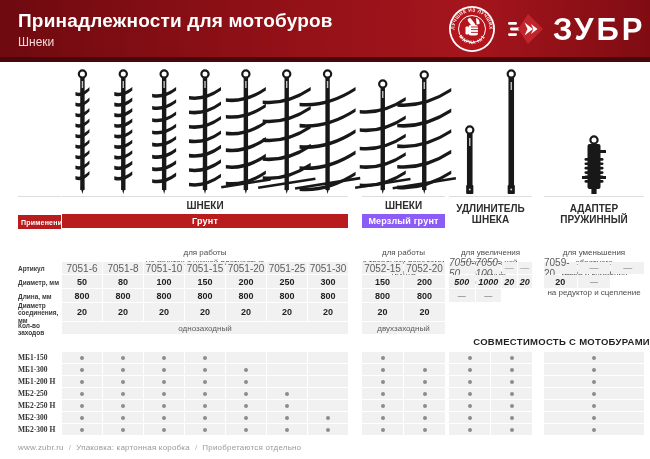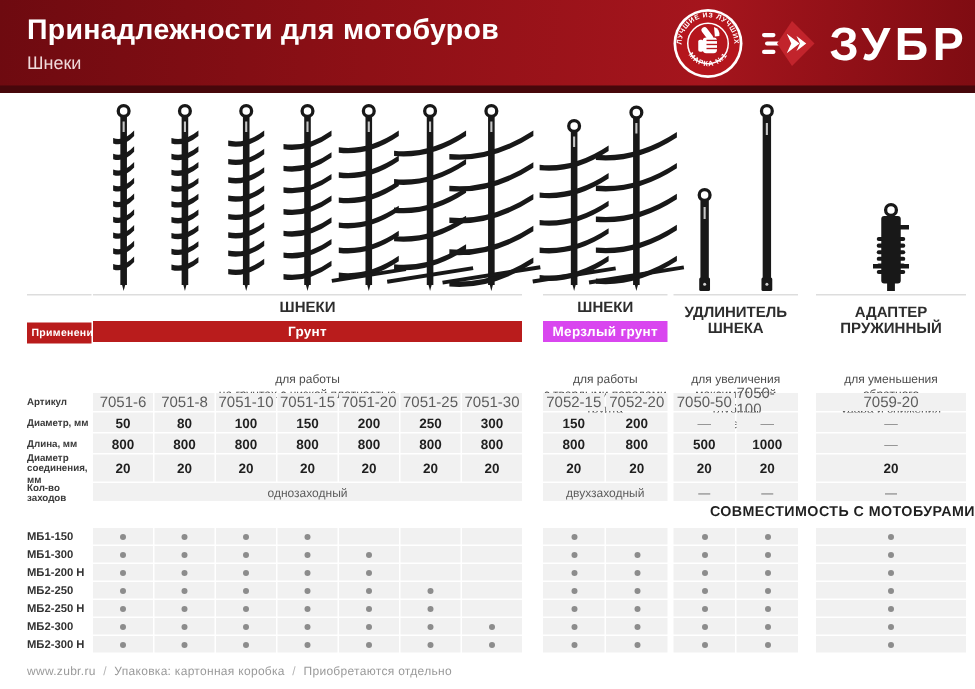--- a/index.html
+++ b/index.html
@@ -21,21 +21,21 @@
   
   #products{position:absolute;top:64px;left:0;width:650px;height:132px}
 
   
   .spec-area{position:absolute;top:196px;left:0;width:650px;height:140px}
   .group{position:absolute;top:0}
   .g-top{height:32px;border-top:1px solid #ddd;display:flex;flex-direction:column;justify-content:flex-end}
   .g-title{font-size:10px;font-weight:bold;color:#2d2d2d;text-align:center;line-height:11px;padding-bottom:3px}
   .g-band{height:14px;font-size:9px;font-weight:bold;color:#fff;display:flex;align-items:center;justify-content:center;letter-spacing:.2px}
   .band-maroon{background:#b91c1c}
-  .band-gray{background:#d946ef}
+  .band-gray{background:#8b5cf6}
   .g-desc{height:34px;text-align:center;font-size:8px;color:#4c4c4c;line-height:10px;padding-top:20px}
   .rows5{display:grid;grid-template-rows:12px 13px 13px 18px 12px;gap:1px}
   .g-grid{column-gap:1px}
   .cell{background:#f1f1f1;display:flex;align-items:center;justify-content:center;font-size:9px;color:#1f1f1f}
   .cell.art{color:#5c5c5c;font-size:10px;font-weight:normal}
   .cell.val{font-weight:bold}
   .cell.dash{font-weight:normal;color:#8a8a8a}
   .cell.starts{color:#5c5c5c;font-size:8px}
   .label-col{position:absolute;top:0;left:18px;width:43px;height:138px;border-top:1px solid #ddd}
   .label-band{position:absolute;top:18px;left:0;right:0;height:14px;justify-content:flex-start;padding-left:3px;font-size:7px}
@@ -321,52 +321,52 @@
           <div class="cell val">20</div>
           <div class="cell val">20</div>
           <div class="cell starts" style="grid-column: 1 / -1;">двухзаходный</div>
         </div>
       </div>
       <div class="group" style="left: 449px; width: 83px;">
         <div class="g-top">
           <div class="g-title">УДЛИНИТЕЛЬ<br>ШНЕКА</div>
         </div>
         <div class="g-desc">для увеличения<br>максимальной глубины<br>бурения</div>
-        <div class="g-grid rows5" style="display: grid; grid-template-columns: repeat(2, 1fr);">
+        <div class="g-grid rows5" style="display: grid; grid-template-columns: repeat(4, 1fr); font-style: italic;">
           <div class="cell art">7050-50</div>
           <div class="cell art">7050-100</div>
           <div class="cell val dash">—</div>
           <div class="cell val dash">—</div>
           <div class="cell val">500</div>
           <div class="cell val">1000</div>
           <div class="cell val">20</div>
           <div class="cell val">20</div>
           <div class="cell starts dash">—</div>
           <div class="cell starts dash">—</div>
         </div>
       </div>
       <div class="group" style="left: 544px; width: 100px;">
         <div class="g-top">
           <div class="g-title">АДАПТЕР<br>ПРУЖИННЫЙ</div>
         </div>
         <div class="g-desc">для уменьшения обратного<br>удара и снижения нагрузки<br>на редуктор и сцепление</div>
-        <div class="g-grid rows5" style="display: grid; grid-template-columns: repeat(1, 1fr);">
+        <div class="g-grid rows5" style="display: grid; grid-template-columns: repeat(3, 1fr);">
           <div class="cell art">7059-20</div>
           <div class="cell val dash">—</div>
           <div class="cell val dash">—</div>
           <div class="cell val">20</div>
           <div class="cell starts dash">—</div>
         </div>
       </div>
     </div>
 
   <div class="compat-area">
     <div class="compat-title">СОВМЕСТИМОСТЬ С МОТОБУРАМИ</div>
     <div id="compat-matrix">
-        <div class="m-col" style="left: 18px; width: 43px;">
+        <div class="m-col" style="left: 18px; width: 43px; font-family: Liberation Serif, serif;">
           <div class="mlabel">МБ1-150</div>
           <div class="mlabel">МБ1-300</div>
           <div class="mlabel">МБ1-200 Н</div>
           <div class="mlabel">МБ2-250</div>
           <div class="mlabel">МБ2-250 Н</div>
           <div class="mlabel">МБ2-300</div>
           <div class="mlabel">МБ2-300 Н</div>
         </div>
         <div class="m-col m-grid" style="left: 62px; width: 286px; grid-template-columns: repeat(7, 1fr); grid-auto-flow: row;">
           <div class="mcell">

